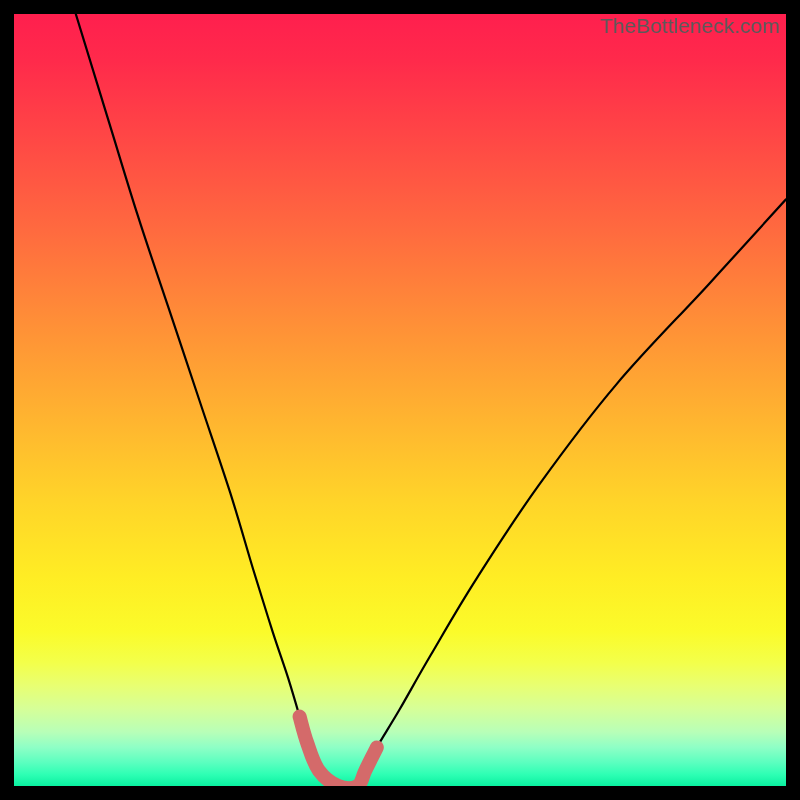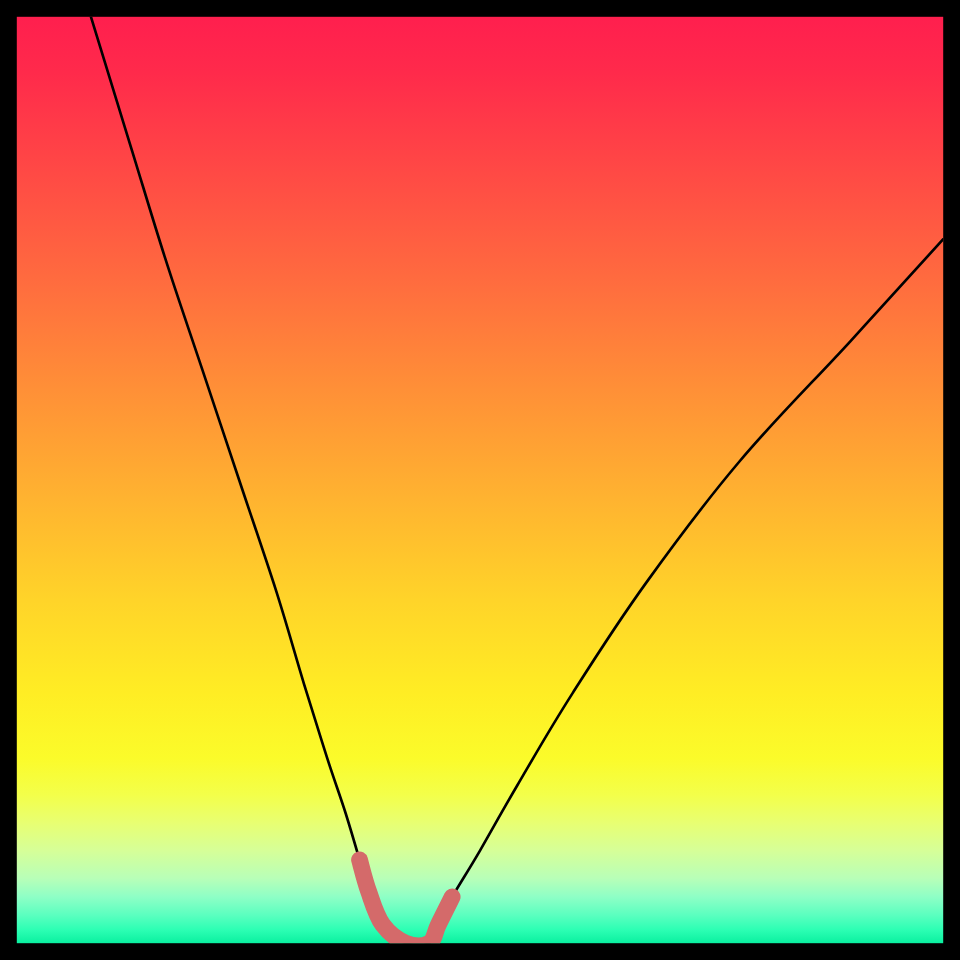--- a/index.html
+++ b/index.html
@@ -61,18 +61,19 @@
     top: 0;
     width: 772px;
     height: 772px;
   }
 </style>
 </head>
 <body>
 
 <div class="frame">
   <div class="plot">
+    <div class="watermark">TheBottleneck.com</div>
     <svg class="curve" viewBox="0 0 772 772" preserveAspectRatio="none">
       <path fill="none" stroke="#000000" stroke-width="2.2" stroke-linecap="round" stroke-linejoin="round" d="M 61.8 0.0 C 67.3 18.1, 81.5 64.2, 92.6 100.4 C 103.8 136.5, 112.4 166.0, 123.5 200.7 C 134.6 235.5, 143.3 260.0, 154.4 293.4 C 165.5 326.7, 174.2 352.6, 185.3 386.0 C 196.4 419.4, 206.4 448.1, 216.2 478.6 C 225.9 509.2, 231.7 530.8, 239.3 555.8 C 247.0 580.9, 252.4 598.1, 258.6 617.6 C 264.9 637.1, 269.2 648.6, 274.1 663.9 C 278.9 679.2, 282.2 690.7, 285.6 702.5 C 289.1 714.3, 289.9 719.8, 293.4 729.5 C 296.8 739.3, 299.4 748.9, 304.9 756.6 C 310.5 764.2, 317.3 769.2, 324.2 772.0 C 331.2 774.8, 338.7 774.8, 343.5 772.0 C 348.4 769.2, 347.8 763.5, 351.3 756.6 C 354.7 749.6, 356.6 744.5, 362.8 733.4 C 369.1 722.3, 376.3 711.5, 386.0 694.8 C 395.7 678.1, 403.0 664.4, 416.9 640.8 C 430.8 617.1, 443.7 594.1, 463.2 563.6 C 482.7 533.0, 499.9 505.7, 525.0 470.9 C 550.0 436.2, 571.6 406.7, 602.2 370.6 C 632.7 334.4, 664.2 303.6, 694.8 270.2 C 725.4 236.8, 758.1 200.6, 772.0 185.3"></path>
       <path fill="none" stroke="#d46a6a" stroke-width="14" stroke-linecap="round" stroke-linejoin="round" d="M 285.6 702.5 C 287.0 707.4, 289.9 719.8, 293.4 729.5 C 296.8 739.3, 299.4 748.9, 304.9 756.6 C 310.5 764.2, 317.3 769.2, 324.2 772.0 C 331.2 774.8, 338.7 774.8, 343.5 772.0 C 348.4 769.2, 347.8 763.5, 351.3 756.6 C 354.7 749.6, 360.8 737.6, 362.8 733.4"></path>
     </svg>
   </div>
 </div>
 
 </body></html>

